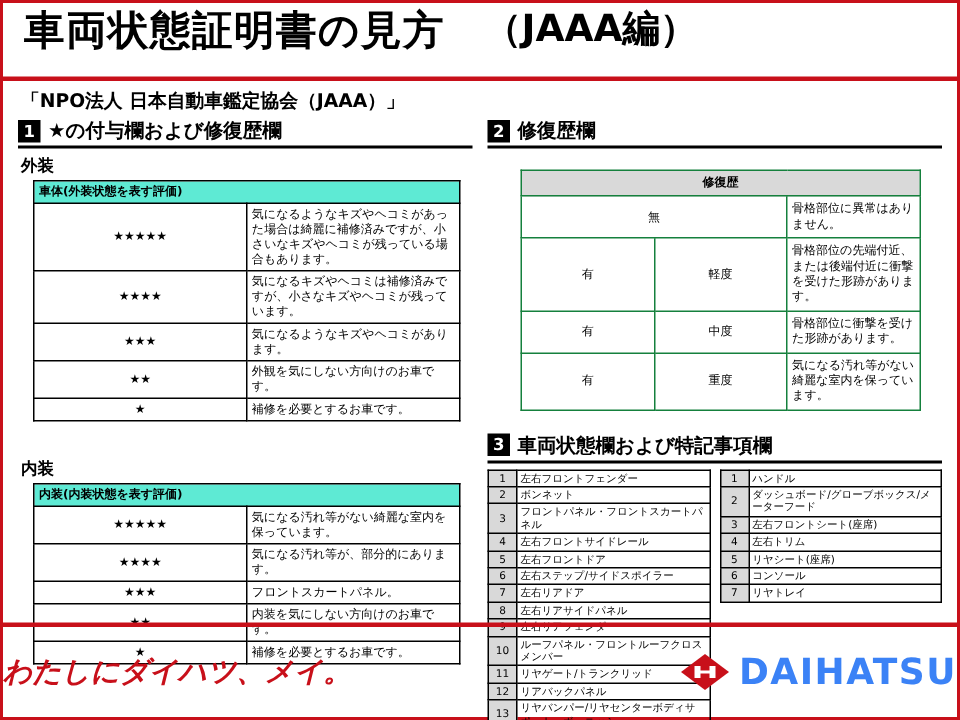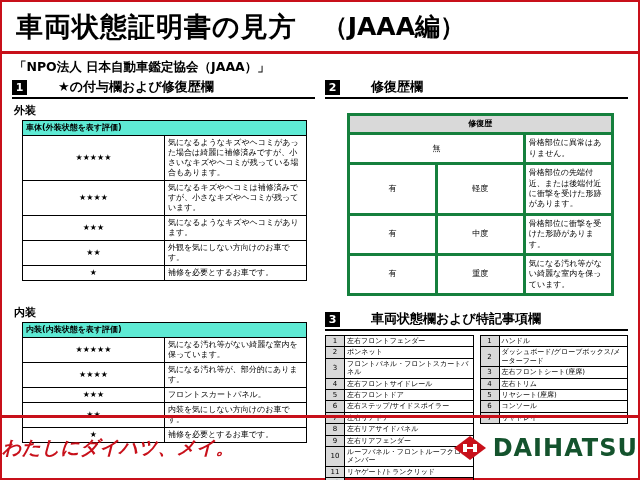--- a/index.html
+++ b/index.html
@@ -15,21 +15,20 @@
     width:640px;height:480px;
     box-sizing:border-box;
     border:2px solid #c8101a;
   }
   
   .header{
     position:relative;
     height:52px;
     border-bottom:3px solid #c8101a;
     display:flex;
-    align-items:center;
     padding:0 14px;
     box-sizing:border-box;
   }
   .header .title{
     font-weight:bold;
     font-size:27px;
     letter-spacing:1px;
     font-family:"DejaVu Sans", sans-serif;
   }
   .header .title2{
@@ -61,21 +60,21 @@
   }
   .sectionbar .num{
     display:inline-block;
     width:15px;height:15px;
     line-height:15px;
     text-align:center;
     background:#000;color:#fff;
     font-size:11px;font-weight:bold;
   }
   .sectionbar .stxt{
-    font-size:13px;font-weight:bold;margin-left:26px;
+    font-size:13px;font-weight:bold;
   }
   .grouplabel{
     font-size:11px;font-weight:bold;
     margin:4px 0 2px 2px;
   }
   table{
     border-collapse:collapse;
     width:100%;
     table-layout:fixed;
   }
@@ -102,21 +101,21 @@
     letter-spacing:0px;
     font-size:9px;
     white-space:nowrap;
   }
   
   table.rep{
     width:88%;
     margin-left:22px;
   }
   table.rep th, table.rep td{
-    border:3px solid #15803d;
+    border:1px solid #15803d;
     font-size:8px;
     padding:3px 3px;
     line-height:1.3;
     vertical-align:middle;
   }
   table.rep th{background:#d9d9d9;font-weight:bold;text-align:center;}
   td.cmark{width:16px;text-align:center;}
   td.clevel{width:26px;text-align:center;}
   
   .partswrap{display:flex;gap:6px;margin-top:3px;}
@@ -144,21 +143,21 @@
   .slogan{
     font-size:19px;
     font-weight:bold;
     color:#c8101a;
     font-style:italic;
   }
   .brandmark{
     display:flex;align-items:center;gap:6px;
   }
   .brandname{
-    font-size:24px;font-weight:bold;color:#14532d;letter-spacing:1px;
+    font-size:24px;font-weight:bold;color:#3b82f6;letter-spacing:1px;
   }
   .hmark{
     width:34px;height:26px;
     position:relative;
   }
   .hmark svg{display:block;}
 </style>
 </head>
 <body>
 

